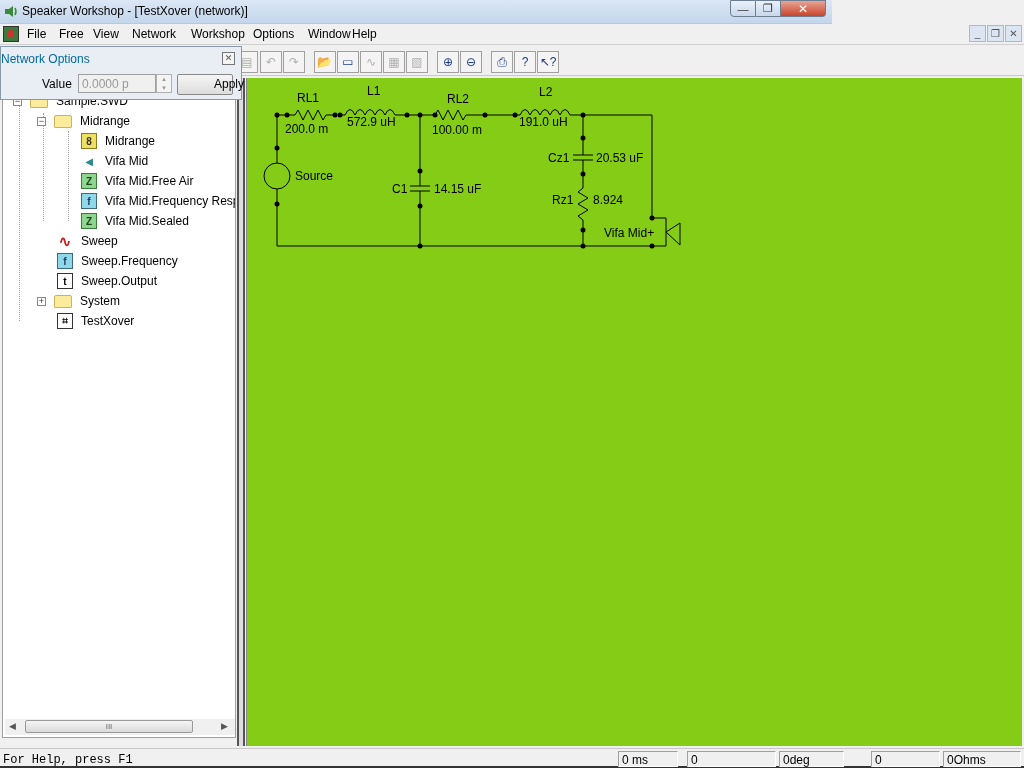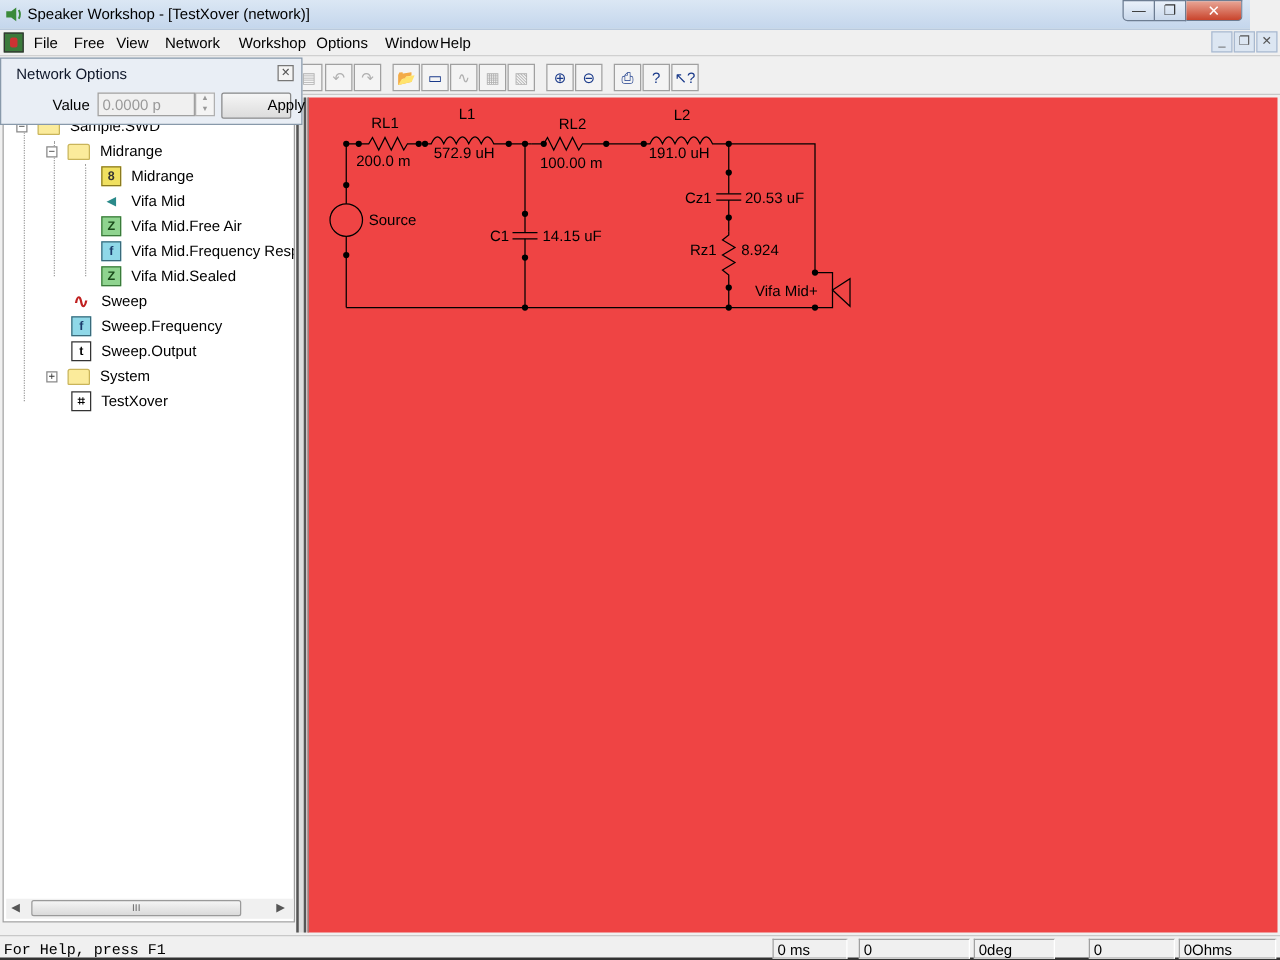--- a/index.html
+++ b/index.html
@@ -1,17 +1,17 @@
 <!DOCTYPE html>
 <html><head>
 <meta charset="utf-8">
 <style>
   * { box-sizing: border-box; margin: 0; padding: 0; }
   html, body { width: 1024px; height: 768px; overflow: hidden; background: #f0f0f0; font-family: "Liberation Sans", "DejaVu Sans", sans-serif; font-size: 12px; color: #000; }
-  .titlebar { position: absolute; left: 0; top: 0; width: 1000px; height: 24px; background: linear-gradient(#dbe7f4, #c4d6ec); border-bottom: 1px solid #b9c9dc; }
+  .titlebar { position: absolute; left: 0; top: 0; width: 832px; height: 24px; background: linear-gradient(#dbe7f4, #c4d6ec); border-bottom: 1px solid #b9c9dc; }
   .titlebar .app-icon { position: absolute; left: 4px; top: 5px; width: 14px; height: 13px; }
   .titlebar .title { position: absolute; left: 22px; top: 4px; font-size: 12px; color: #000; }
   .win-btns { position: absolute; right: 6px; top: 0; display: flex; }
   .win-btn { height: 17px; border: 1px solid #6d7d92; display: flex; align-items: center; justify-content: center; background: linear-gradient(#eaf1fa, #c9d8eb); font-size: 11px; color: #333; }
   .win-btn.min { width: 26px; border-radius: 0 0 0 4px; }
   .win-btn.max { width: 25px; border-left: none; }
   .win-btn.close { width: 45px; border-left: none; border-radius: 0 0 4px 0; background: linear-gradient(#e8a595, #c9442c); color: #fff; font-weight: bold; font-size: 12px; }
 
   .menubar { position: absolute; left: 0; top: 24px; width: 1024px; height: 20px; background: #f0f0f0; }
   .menubar .doc-icon { position: absolute; left: 3px; top: 2px; width: 16px; height: 16px; border: 1px solid #333; background: #3b7a3b; }
@@ -19,21 +19,21 @@
   .menu-item { position: absolute; top: 3px; font-size: 12px; }
   .mdi-btns { position: absolute; right: 2px; top: 1px; display: flex; gap: 1px; }
   .mdi-btn { width: 17px; height: 17px; background: #dce6f2; border: 1px solid #a9b9cf; font-size: 10px; display: flex; align-items: center; justify-content: center; color: #555; }
 
   .toolbar { position: absolute; left: 0; top: 44px; width: 1024px; height: 32px; background: #f0f0f0; border-top: 1px solid #d0d0d0; border-bottom: 1px solid #c8c8c8; }
   .tb-btn { position: absolute; top: 6px; width: 22px; height: 22px; border: 1px solid #a0a0a0; background: #f4f4f4; display: flex; align-items: center; justify-content: center; font-size: 12px; color: #777; }
   .tb-btn.active { color: #1a3a8a; }
   .tb-btn.disabled { color: #b0b0b0; }
 
   .float-panel { position: absolute; left: 0; top: 46px; width: 242px; height: 54px; background: #e9eef5; border: 1px solid #8899aa; z-index: 10; }
-  .float-panel .fp-title { position: absolute; left: 12px; top: 5px; color: #0f172a; font-size: 12px; }
+  .float-panel .fp-title { position: absolute; left: 0; top: 5px; color: #0369a1; font-size: 12px; }
   .float-panel .fp-close { position: absolute; right: 6px; top: 5px; width: 13px; height: 13px; border: 1px solid #777; font-size: 9px; line-height: 11px; text-align: center; color: #555; background: #f4f4f4; }
   .float-panel .fp-label { position: absolute; left: 41px; top: 30px; font-size: 12px; }
   .float-panel .fp-input { position: absolute; left: 77px; top: 27px; width: 78px; height: 19px; border: 1px solid #a0a0a0; background: #f0f0f0; color: #999; font-size: 12px; padding: 2px 3px; font-family: "Liberation Sans", sans-serif; }
   .float-panel .fp-spin { position: absolute; left: 155px; top: 27px; width: 16px; height: 19px; border: 1px solid #b0b0b0; background: #f4f4f4; }
   .float-panel .fp-spin span { display: block; height: 9px; font-size: 6px; line-height: 9px; text-align: center; color: #999; }
   .float-panel .fp-apply { position: absolute; left: 176px; top: 27px; width: 56px; height: 21px; border: 1px solid #888; background: linear-gradient(#f6f6f6, #dcdcdc); font-size: 12px; text-align: center; line-height: 19px; border-radius: 2px; padding-left: 36px; }
 
   .treepane { position: absolute; left: 2px; top: 78px; width: 234px; height: 660px; background: #fff; border: 1px solid #a0a0a0; overflow: hidden; }
   .tree-row { position: absolute; height: 20px; display: flex; align-items: center; font-size: 12px; white-space: nowrap; }
   .tree-icon { width: 16px; height: 16px; margin-right: 8px; display: inline-flex; align-items: center; justify-content: center; font-size: 10px; font-weight: bold; }
@@ -44,21 +44,21 @@
   .speaker-y { background: #f0e060; border: 1px solid #8a7a20; color: #333; }
   .expander { position: absolute; width: 9px; height: 9px; border: 1px solid #888; background: #fff; font-size: 9px; line-height: 7px; text-align: center; color: #333; }
   .dotline-v { position: absolute; border-left: 1px dotted #a0a0a0; }
 
   .hscroll { position: absolute; left: 2px; bottom: 2px; width: 230px; height: 16px; background: #f0f0f0; }
   .hscroll .arr { position: absolute; top: 2px; font-size: 9px; color: #555; }
   .hscroll .thumb { position: absolute; left: 20px; top: 1px; width: 168px; height: 13px; border: 1px solid #9a9a9a; border-radius: 2px; background: linear-gradient(#f5f5f5, #dadada); font-size: 8px; text-align: center; line-height: 11px; color: #666; }
 
   .splitter { position: absolute; left: 237px; top: 78px; width: 8px; height: 668px; background: #ddd; border-left: 2px solid #555; border-right: 2px solid #555; }
 
-  .canvas { position: absolute; left: 246px; top: 78px; width: 776px; height: 668px; background: #ef4444; border-left: 1px solid #888; }
+  .canvas { position: absolute; left: 246px; top: 78px; width: 776px; height: 668px; background: #84cc16; border-left: 1px solid #888; }
   .canvas svg { position: absolute; left: 0; top: 0; }
   .canvas text { font-family: "Liberation Sans", sans-serif; font-size: 12px; fill: #000; }
 
   .statusbar { position: absolute; left: 0; top: 748px; width: 1024px; height: 20px; background: #f0f0f0; border-top: 1px solid #c8c8c8; border-bottom: 2px solid #333; }
   .statusbar .help { position: absolute; left: 3px; top: 4px; font-size: 12px; font-family: Liberation Mono, monospace; }
   .sb-cell { position: absolute; top: 2px; height: 16px; border: 1px solid #a0a0a0; border-right-color: #fff; border-bottom-color: #fff; font-size: 12px; padding: 1px 3px; }
 </style>
 </head>
 <body>
 

